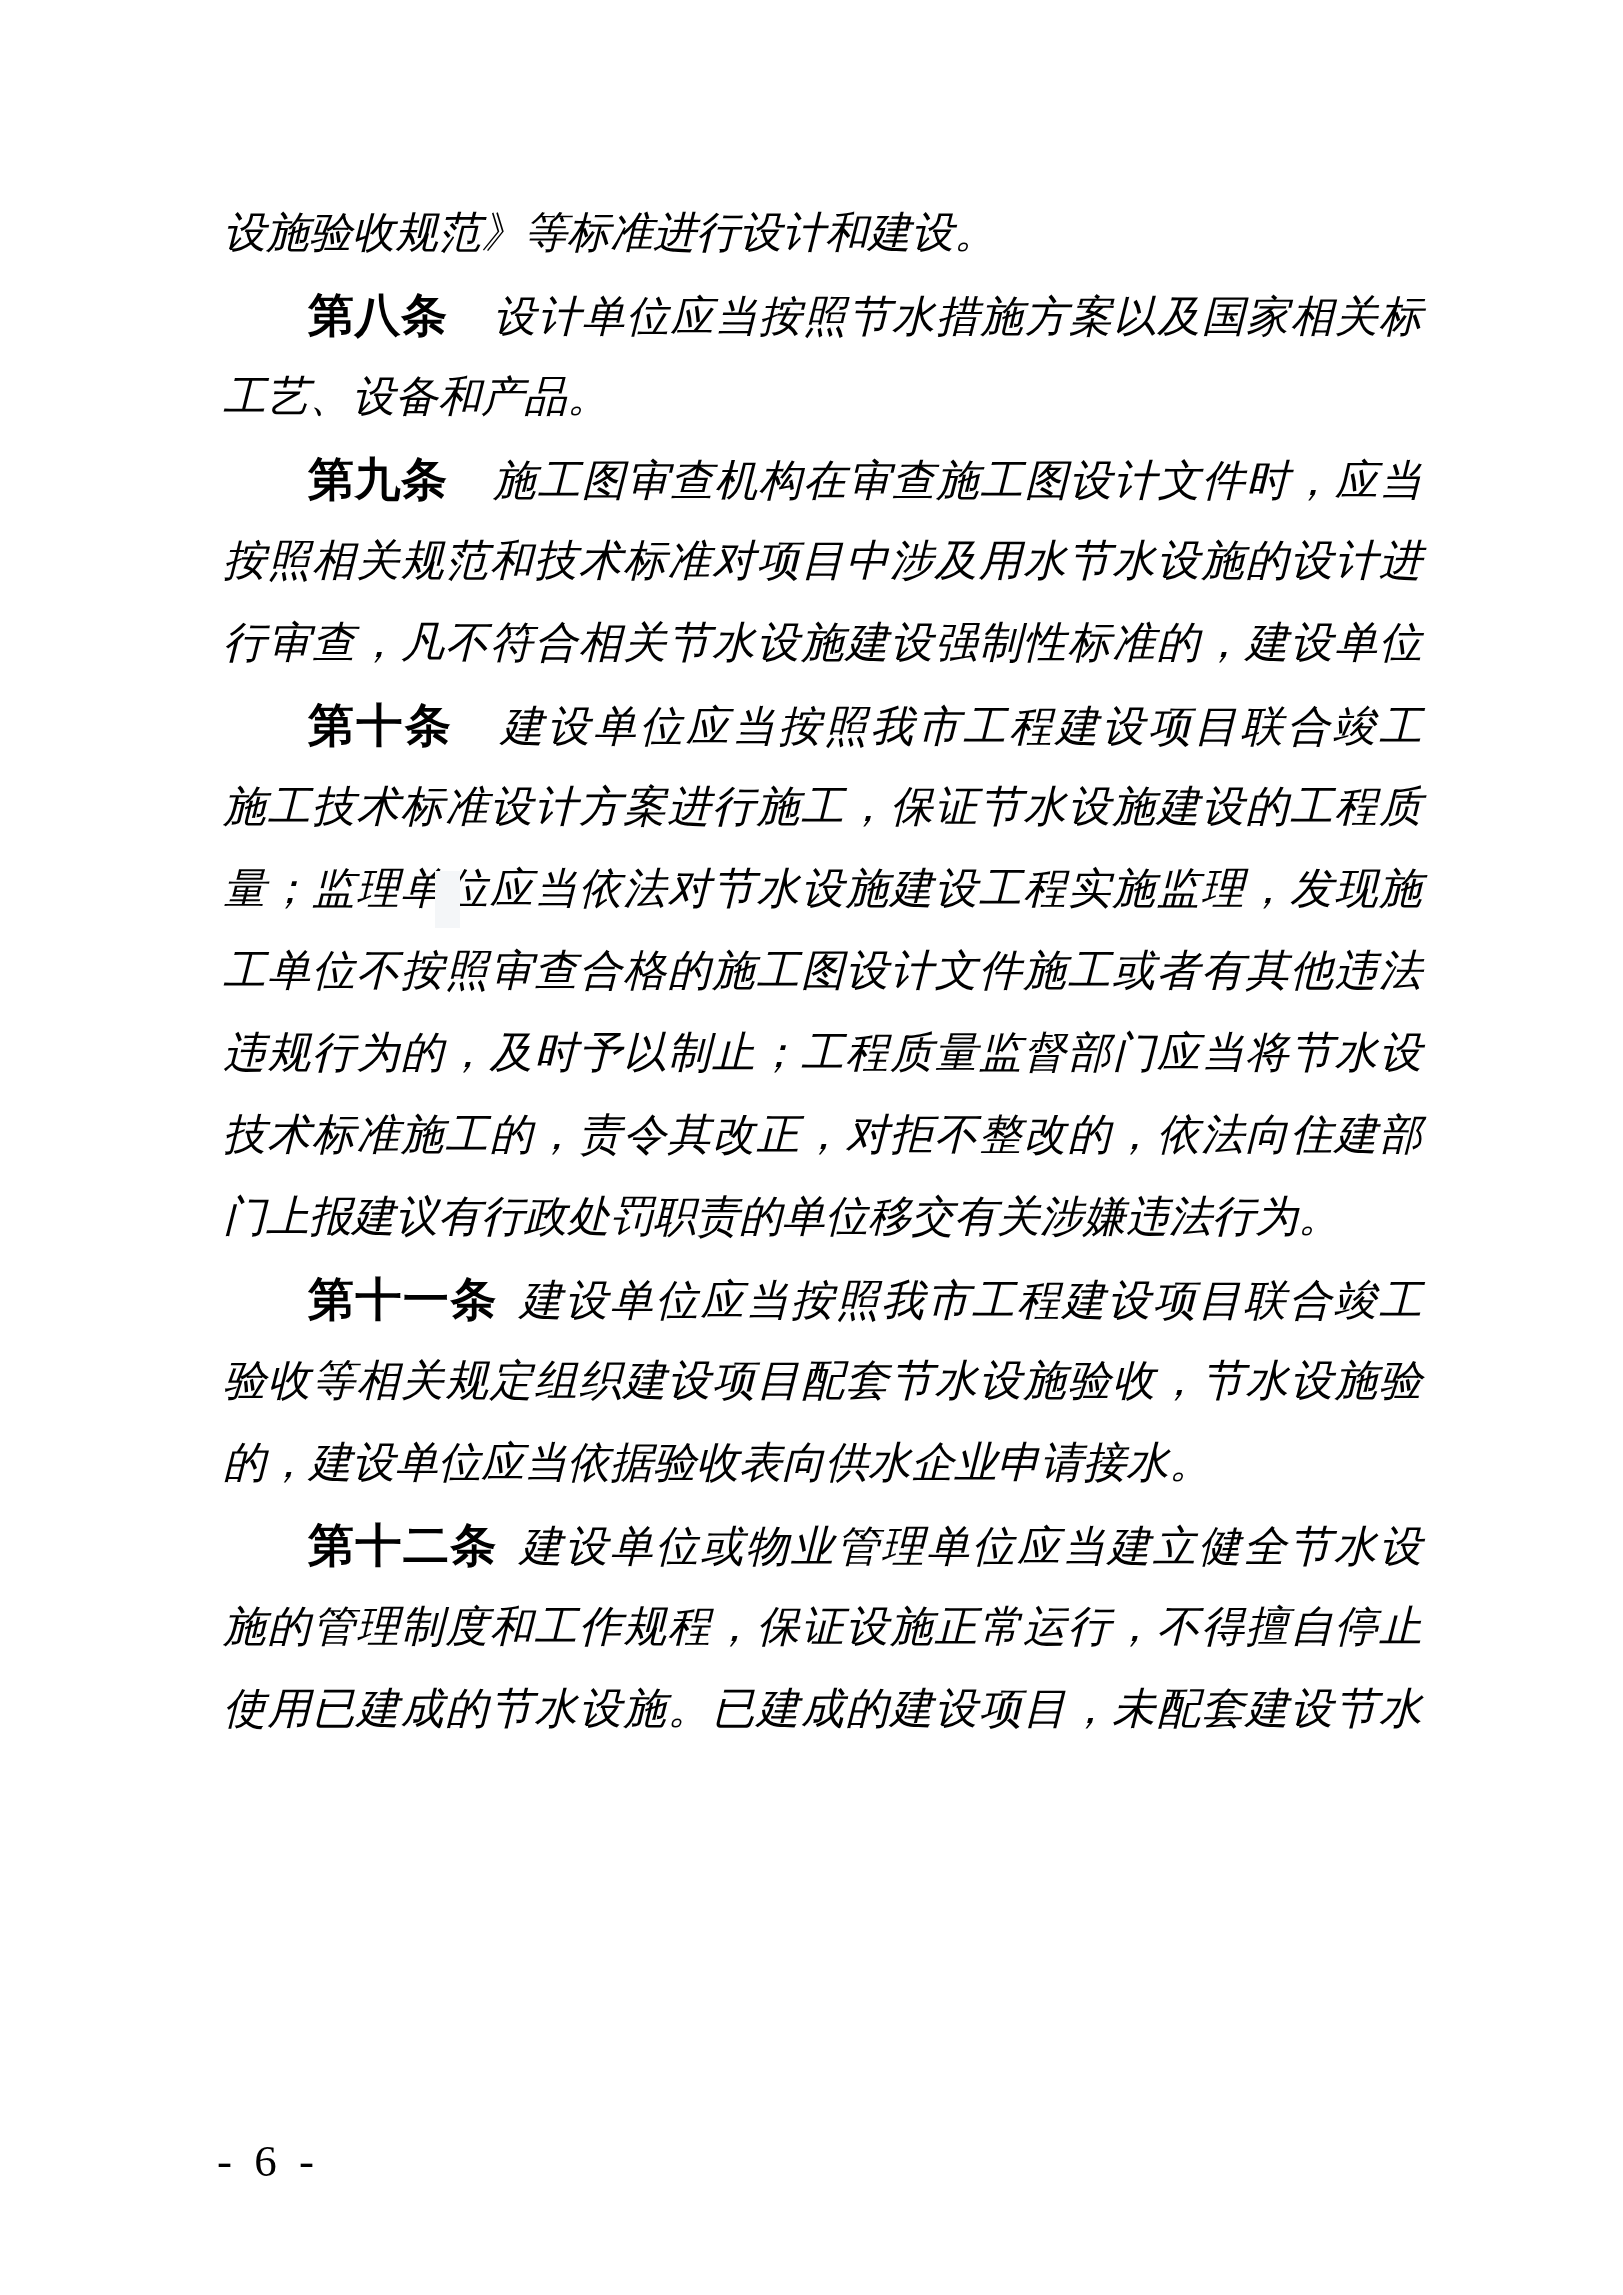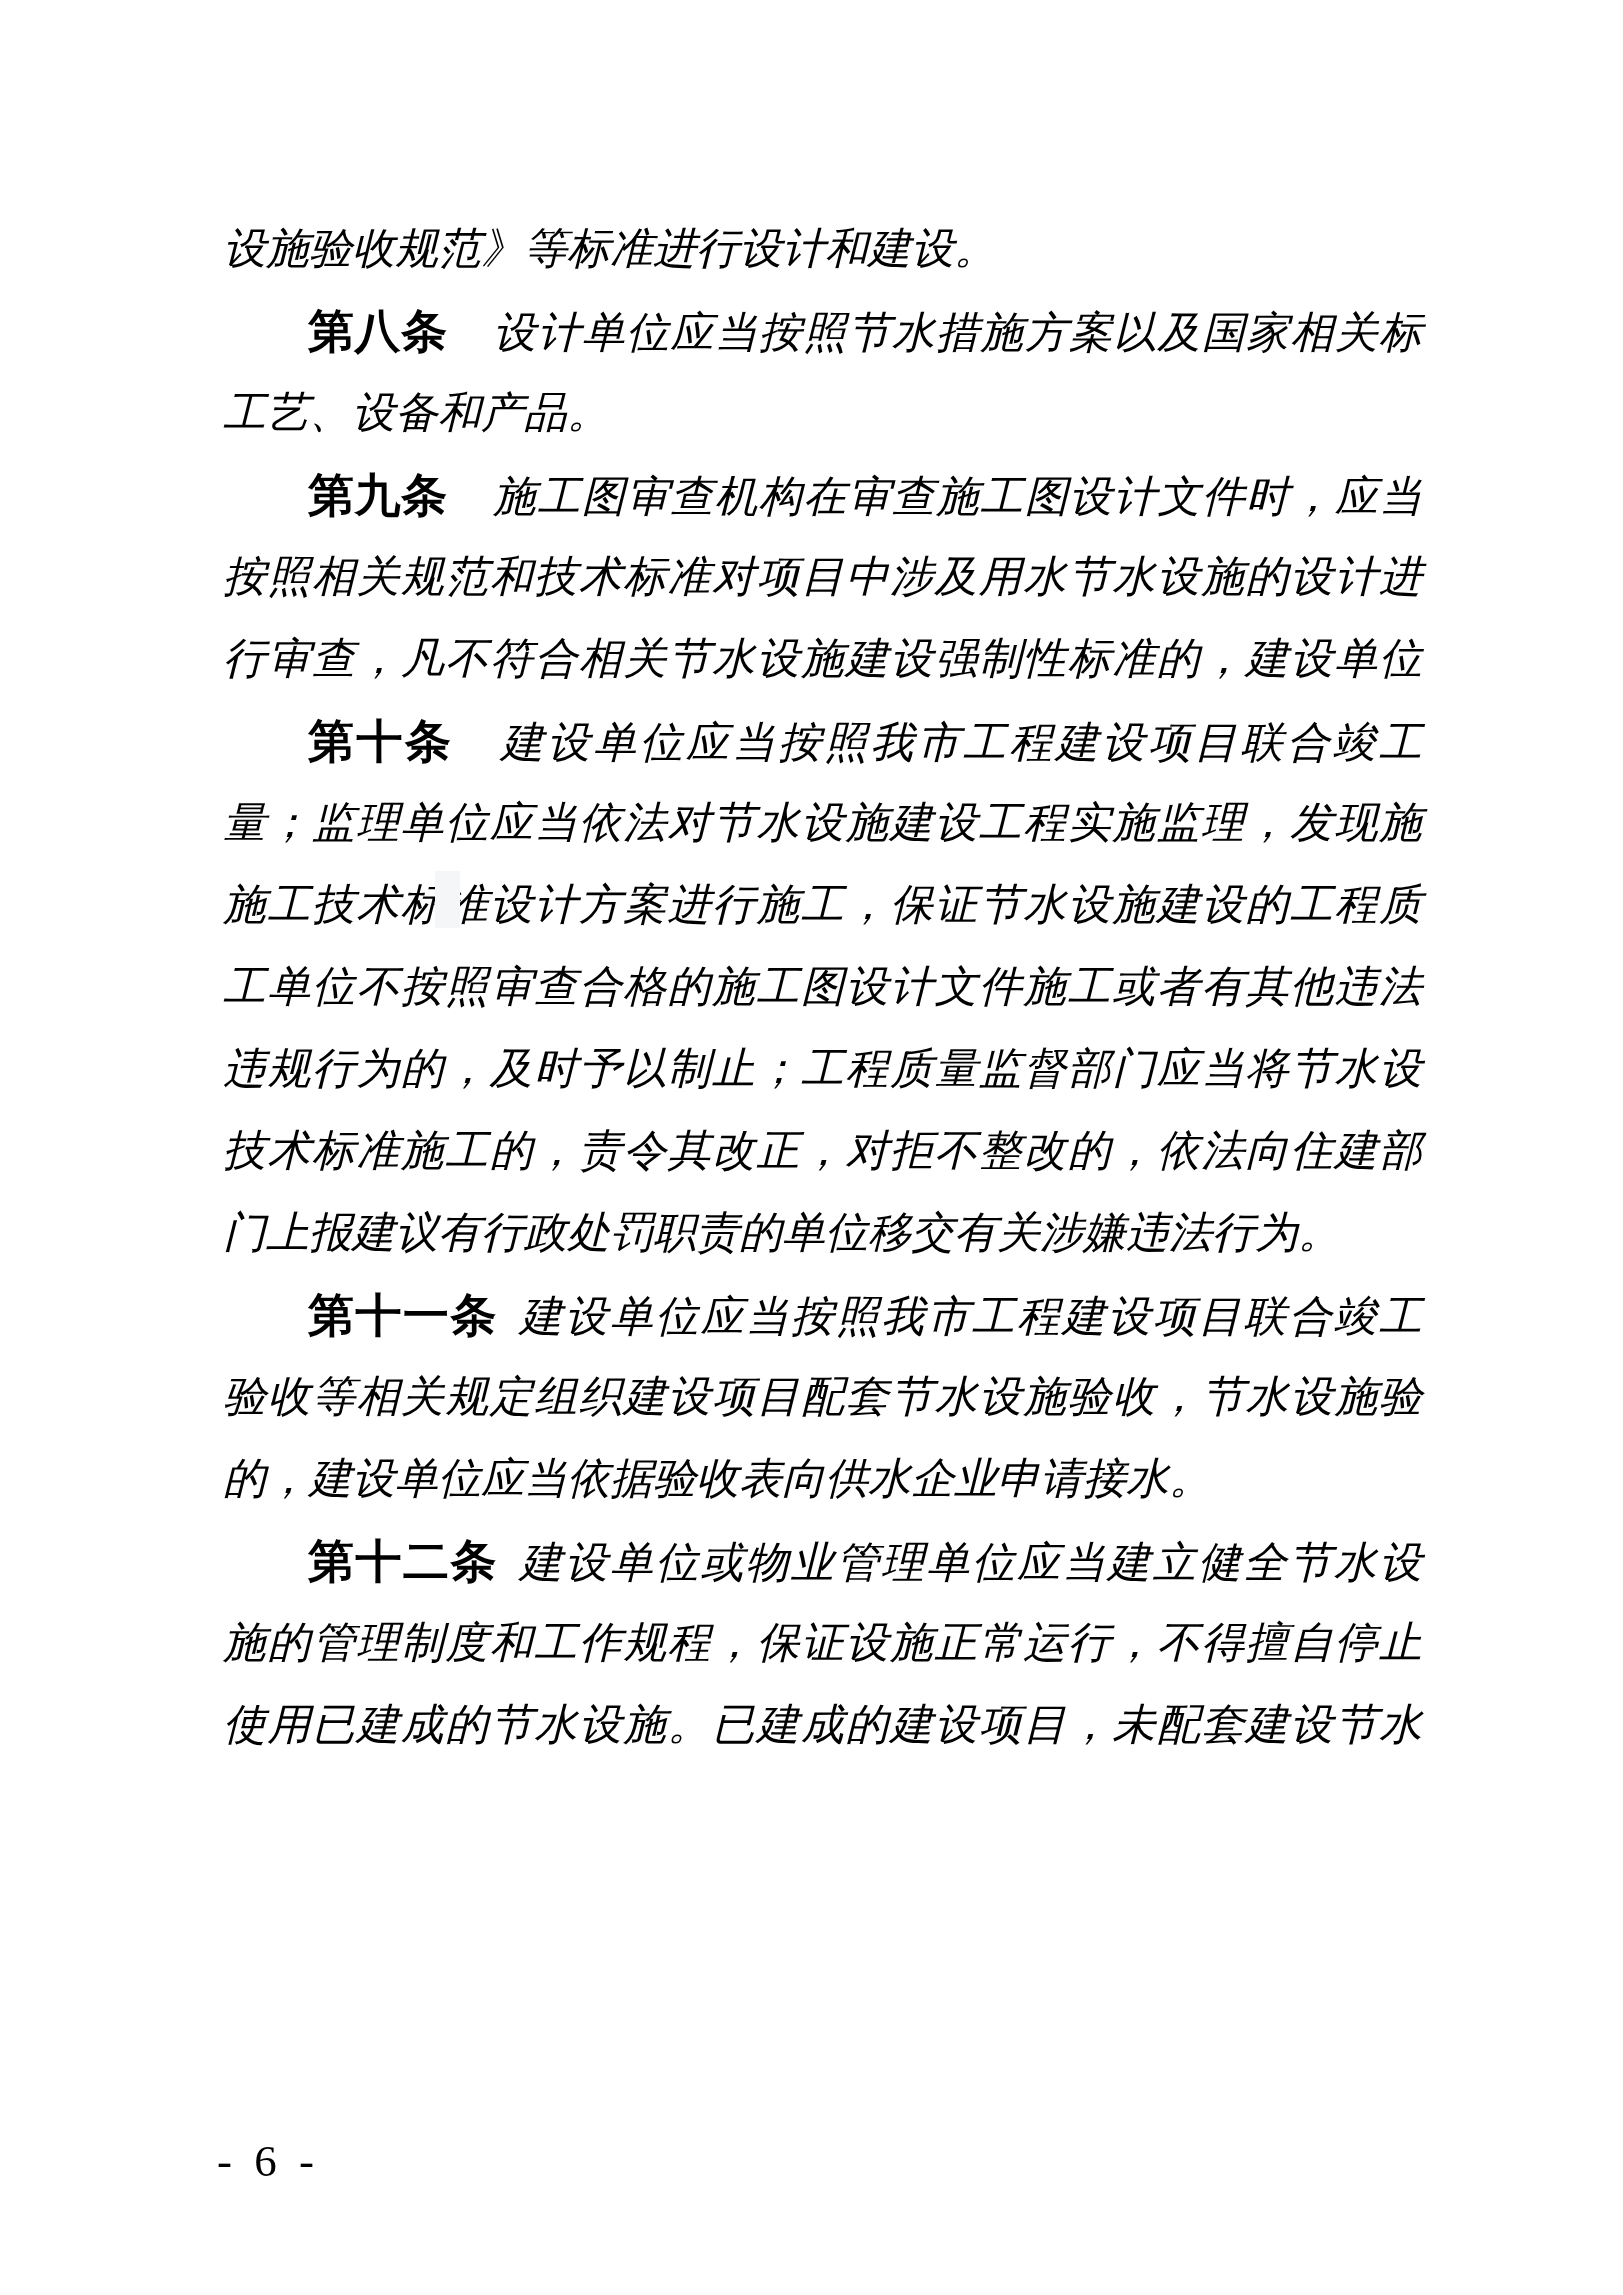--- a/index.html
+++ b/index.html
@@ -12,21 +12,21 @@
     width: 1623px;
     height: 2295px;
     background: #ffffff;
     overflow: hidden;
     font-family: "Liberation Serif", "DejaVu Serif", serif;
     color: #000000;
   }
   .text-block {
     position: absolute;
     left: 223px;
-    top: 208px;
+    top: 192px;
     width: 1199px;
   }
   .line {
     height: 82px;
     line-height: 82px;
     font-size: 43px;
     font-style: italic;
     text-align: left;
     color: #000000;
   }
@@ -76,22 +76,22 @@
 
 <div class="page">
   <div class="text-block" id="text-block">
       <div class="line"><span>设施验收规范》等标准进行设计和建设。</span></div>
       <div class="line justify para"><span class="art">第八条</span><span class="gap wide"></span><span>设计单位应当按照节水措施方案以及国家相关标</span></div>
       <div class="line"><span>工艺、设备和产品。</span></div>
       <div class="line justify para"><span class="art">第九条</span><span class="gap wide"></span><span>施工图审查机构在审查施工图设计文件时，应当</span></div>
       <div class="line justify"><span>按照相关规范和技术标准对项目中涉及用水节水设施的设计进</span></div>
       <div class="line justify"><span>行审查，凡不符合相关节水设施建设强制性标准的，建设单位</span></div>
       <div class="line justify para"><span class="art">第十条</span><span class="gap wide"></span><span>建设单位应当按照我市工程建设项目联合竣工</span></div>
+      <div class="line justify"><span>施工技术标准设计方案进行施工，保证节水设施建设的工程质</span></div>
       <div class="line justify"><span>量；监理单位应当依法对节水设施建设工程实施监理，发现施</span></div>
-      <div class="line justify"><span>施工技术标准设计方案进行施工，保证节水设施建设的工程质</span></div>
       <div class="line justify"><span>工单位不按照审查合格的施工图设计文件施工或者有其他违法</span></div>
       <div class="line justify"><span>违规行为的，及时予以制止；工程质量监督部门应当将节水设</span></div>
       <div class="line justify"><span>技术标准施工的，责令其改正，对拒不整改的，依法向住建部</span></div>
       <div class="line"><span>门上报建议有行政处罚职责的单位移交有关涉嫌违法行为。</span></div>
       <div class="line justify para"><span class="art">第十一条</span><span class="gap narrow"></span><span>建设单位应当按照我市工程建设项目联合竣工</span></div>
       <div class="line justify"><span>验收等相关规定组织建设项目配套节水设施验收，节水设施验</span></div>
       <div class="line"><span>的，建设单位应当依据验收表向供水企业申请接水。</span></div>
       <div class="line justify para"><span class="art">第十二条</span><span class="gap narrow"></span><span>建设单位或物业管理单位应当建立健全节水设</span></div>
       <div class="line justify"><span>施的管理制度和工作规程，保证设施正常运行，不得擅自停止</span></div>
       <div class="line justify"><span>使用已建成的节水设施。已建成的建设项目，未配套建设节水</span></div>

